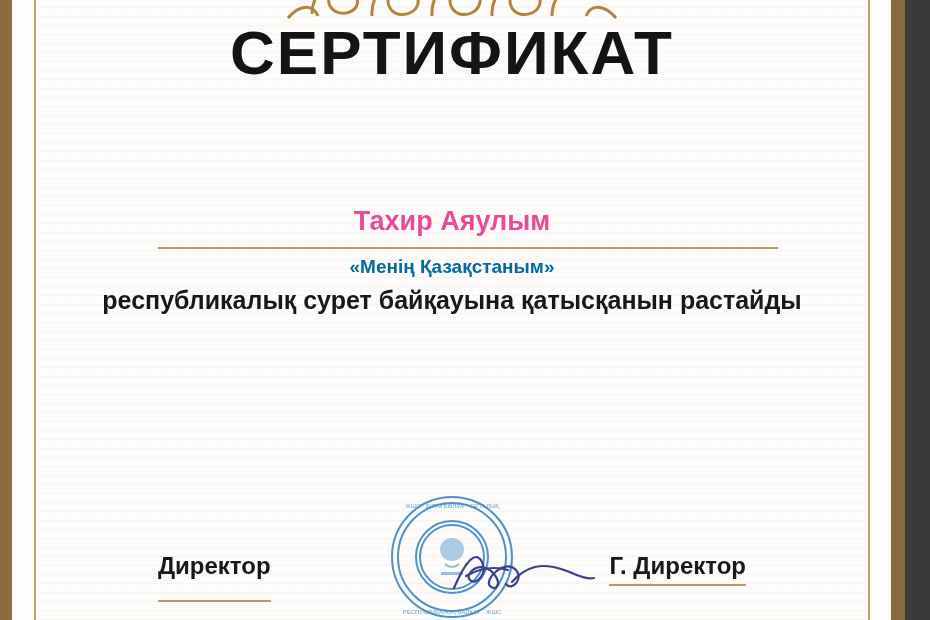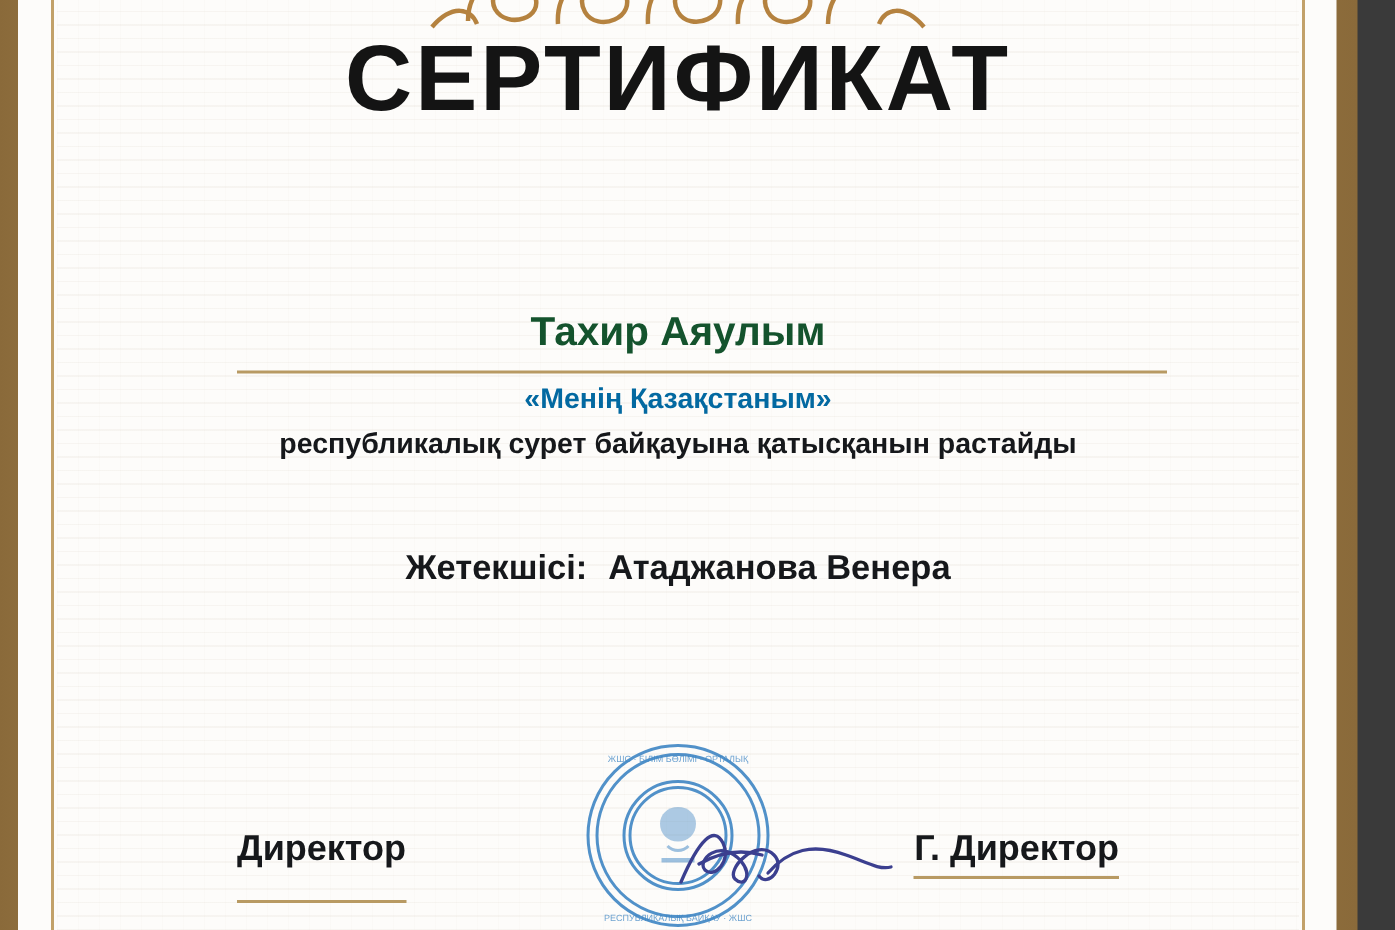--- a/index.html
+++ b/index.html
@@ -99,21 +99,21 @@
   }
 
   .recipient {
     position: absolute;
     top: 206px;
     left: 0;
     width: 824px;
     text-align: center;
     font-size: 27px;
     font-weight: bold;
-    color: #14532d;
+    color: #ec4899;
   }
 
   .rule {
     position: absolute;
     top: 247px;
     left: 118px;
     width: 620px;
     height: 2px;
     background: #b89a63;
   }
@@ -127,21 +127,21 @@
     font-size: 19px;
     font-weight: bold;
     color: #0369a1;
   }
   .subtitle2 {
     position: absolute;
     top: 286px;
     left: 0;
     width: 824px;
     text-align: center;
-    font-size: 19px;
+    font-size: 25px;
     font-weight: bold;
     color: #16181b;
   }
 
   .supervisor {
     position: absolute;
     top: 365px;
     left: 0;
     width: 824px;
     text-align: center;
@@ -226,23 +226,20 @@
     </svg>
 
     <div class="cert-title">СЕРТИФИКАТ</div>
 
     <div class="recipient">Тахир Аяулым</div>
     <div class="rule"></div>
 
     <div class="subtitle1">«Менің Қазақстаным»</div>
     <div class="subtitle2">республикалық сурет байқауына қатысқанын растайды</div>
 
-    <div class="supervisor">
-      <span class="label">Жетекшісі:</span><span>Атаджанова Венера</span>
-    </div>
 
     <svg class="stamp" viewBox="0 0 126 126">
       <g fill="none" stroke="#3f86c4" stroke-width="2" opacity="0.9">
         <circle cx="63" cy="63" r="60"></circle>
         <circle cx="63" cy="63" r="54"></circle>
         <circle cx="63" cy="63" r="36"></circle>
         <circle cx="63" cy="63" r="32"></circle>
       </g>
       <g fill="#3f86c4" opacity="0.85">
         <path d="M63 44 c 7 0 12 5 12 11 c 0 7 -5 12 -12 12 c -7 0 -12 -5 -12 -12 c 0 -6 5 -11 12 -11 z" opacity="0.5"></path>

